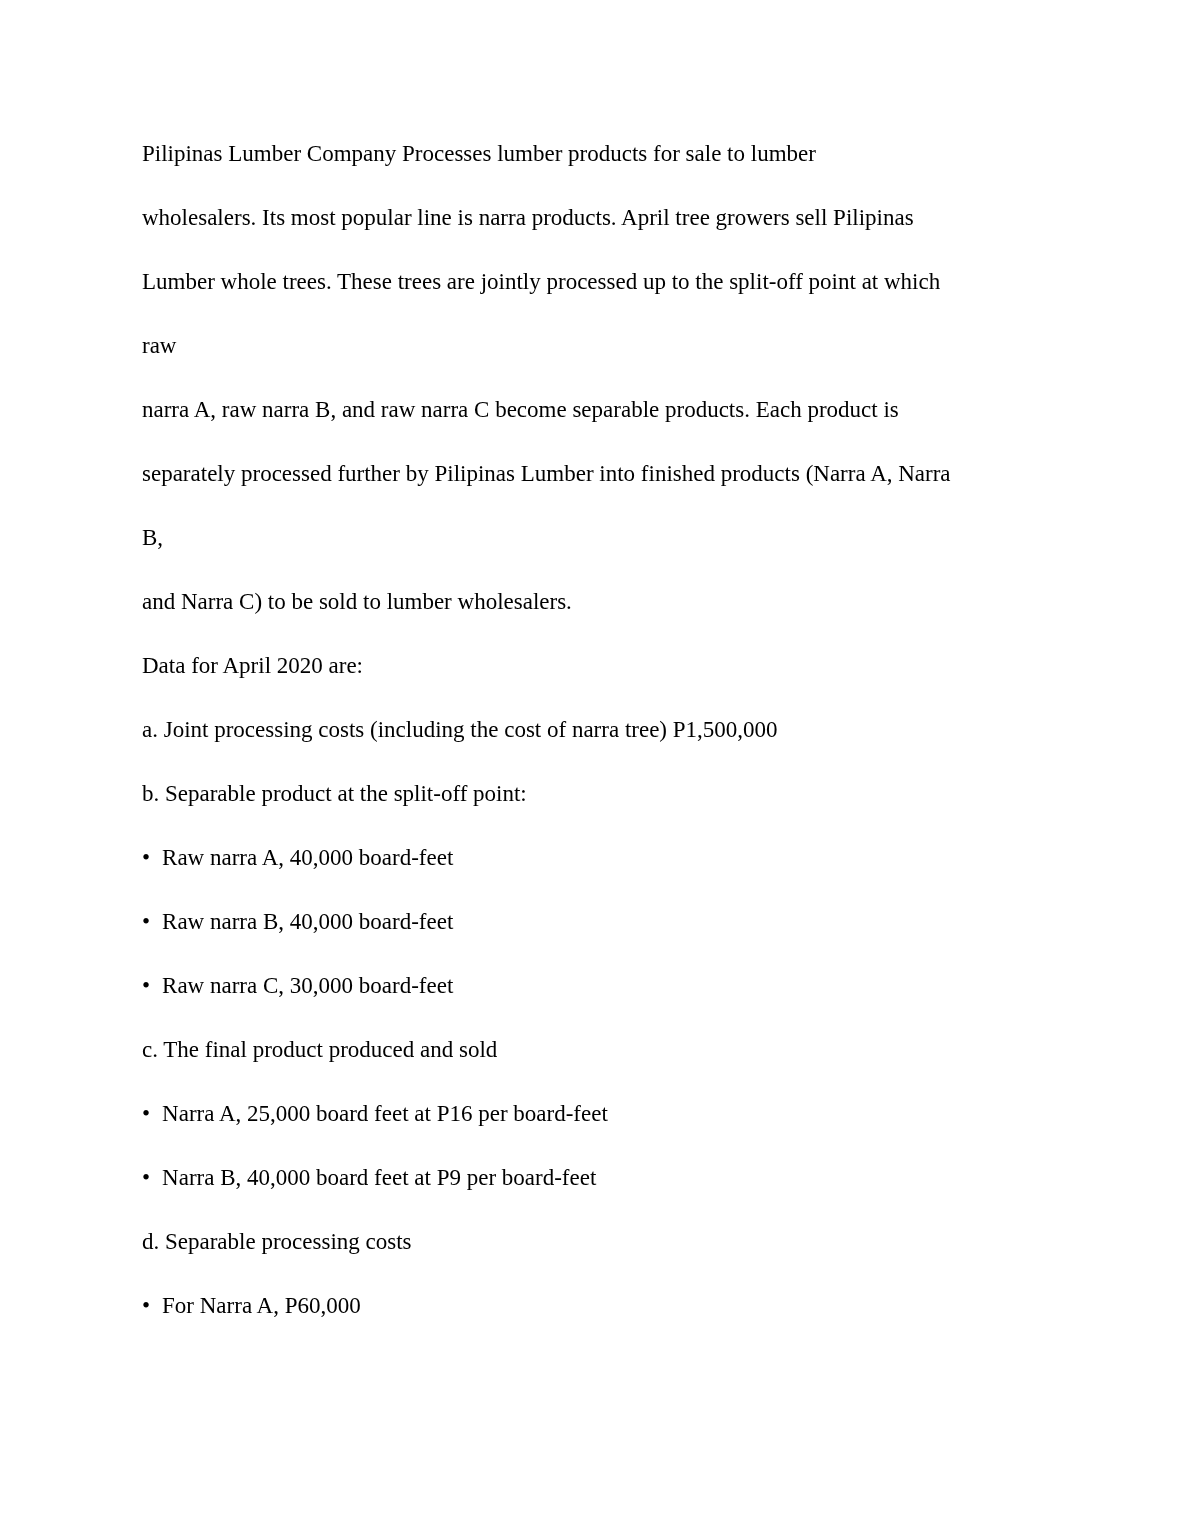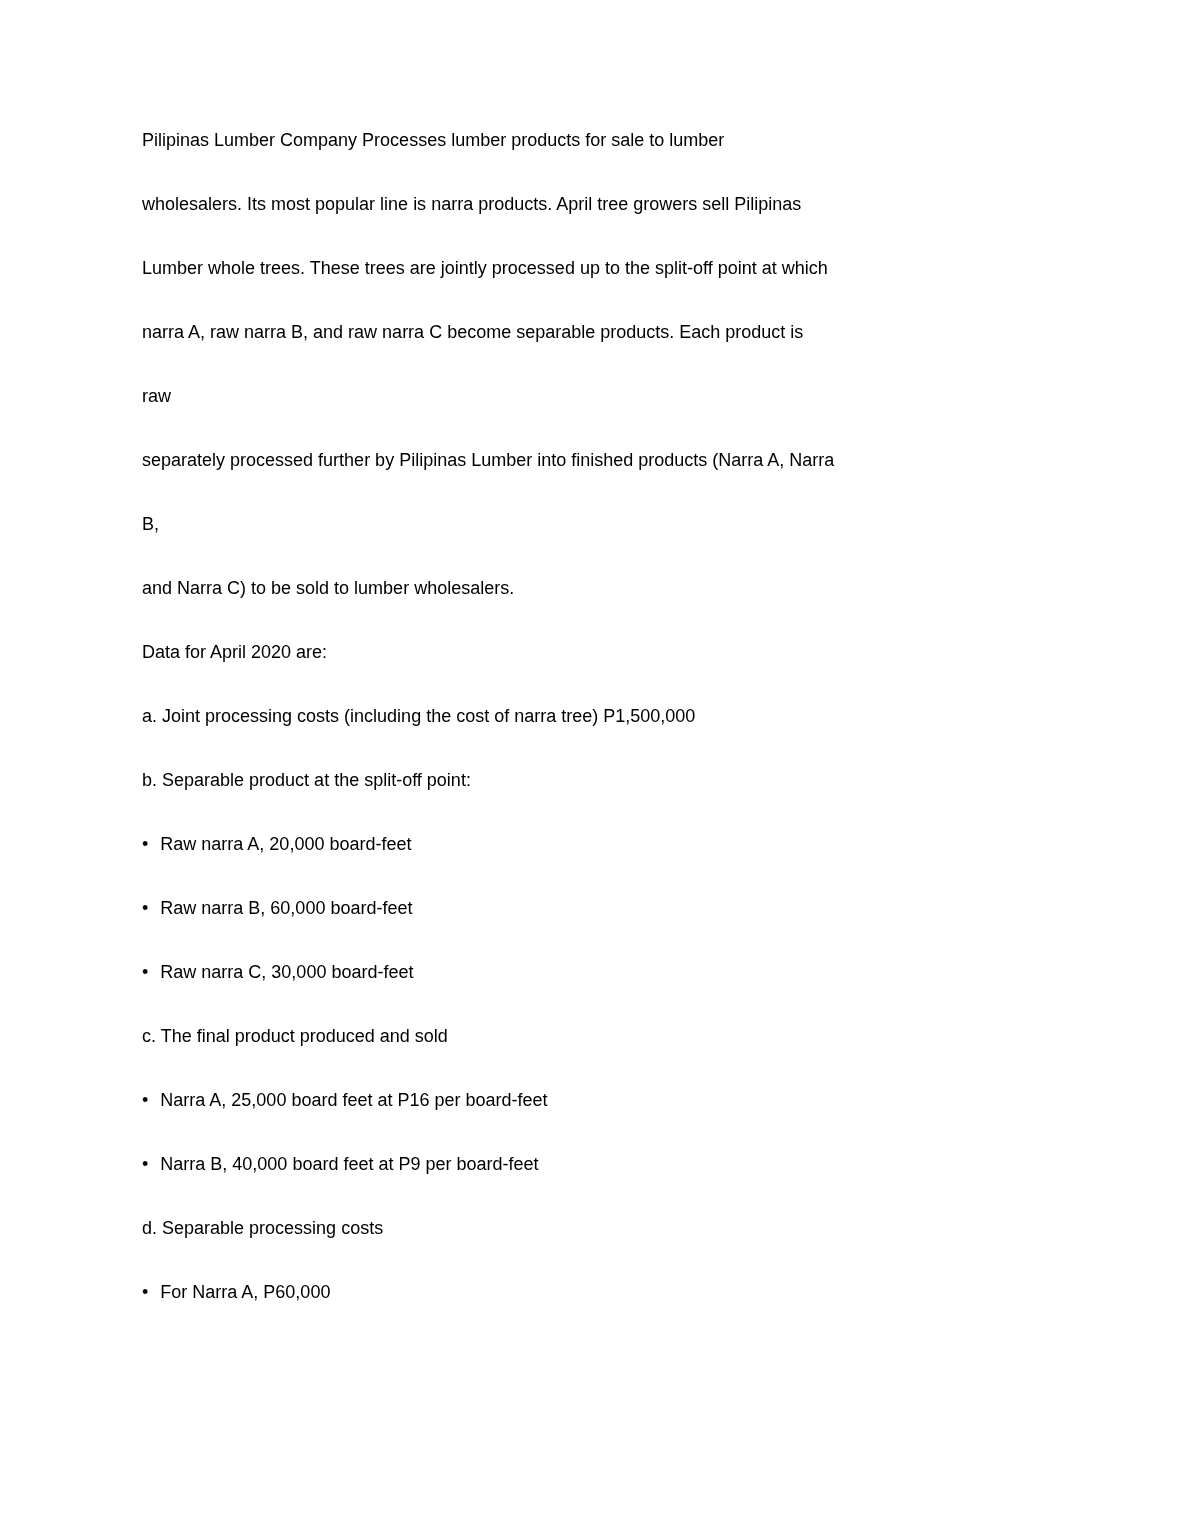--- a/index.html
+++ b/index.html
@@ -9,55 +9,55 @@
   }
   .page {
     position: relative;
     width: 1190px;
     height: 1540px;
     background: #ffffff;
     overflow: hidden;
   }
   .text-body {
     position: absolute;
-    top: 108px;
+    top: 122px;
     left: 142px;
     right: 40px;
     color: #000000;
-    font-family: Liberation Sans, sans-serif;
-    font-size: 18px;
+    font-family: Liberation Serif, serif;
+    font-size: 23px;
     white-space: nowrap;
   }
   .line {
     line-height: 64px;
     height: 64px;
   }
   .bullet-marker {
     display: inline-block;
     margin-right: 12px;
   }
 </style>
 </head>
 <body>
 
 <div class="page">
   <div class="text-body" id="text-body">
       <div class="line"><span>Pilipinas Lumber Company Processes lumber products for sale to lumber</span></div>
       <div class="line"><span>wholesalers. Its most popular line is narra products. April tree growers sell Pilipinas</span></div>
       <div class="line"><span>Lumber whole trees. These trees are jointly processed up to the split-off point at which</span></div>
+      <div class="line"><span>raw</span></div>
       <div class="line"><span>narra A, raw narra B, and raw narra C become separable products. Each product is</span></div>
-      <div class="line"><span>raw</span></div>
       <div class="line"><span>separately processed further by Pilipinas Lumber into finished products (Narra A, Narra</span></div>
       <div class="line"><span>B,</span></div>
       <div class="line"><span>and Narra C) to be sold to lumber wholesalers.</span></div>
       <div class="line"><span>Data for April 2020 are:</span></div>
       <div class="line"><span>a. Joint processing costs (including the cost of narra tree) P1,500,000</span></div>
       <div class="line"><span>b. Separable product at the split-off point:</span></div>
-      <div class="line"><span class="bullet-marker">•</span><span>Raw narra A, 20,000 board-feet</span></div>
-      <div class="line"><span class="bullet-marker">•</span><span>Raw narra B, 60,000 board-feet</span></div>
+      <div class="line"><span class="bullet-marker">•</span><span>Raw narra A, 40,000 board-feet</span></div>
+      <div class="line"><span class="bullet-marker">•</span><span>Raw narra B, 40,000 board-feet</span></div>
       <div class="line"><span class="bullet-marker">•</span><span>Raw narra C, 30,000 board-feet</span></div>
       <div class="line"><span>c. The final product produced and sold</span></div>
       <div class="line"><span class="bullet-marker">•</span><span>Narra A, 25,000 board feet at P16 per board-feet</span></div>
       <div class="line"><span class="bullet-marker">•</span><span>Narra B, 40,000 board feet at P9 per board-feet</span></div>
       <div class="line"><span>d. Separable processing costs</span></div>
       <div class="line"><span class="bullet-marker">•</span><span>For Narra A, P60,000</span></div>
     </div>
 </div>
 
 </body></html>

